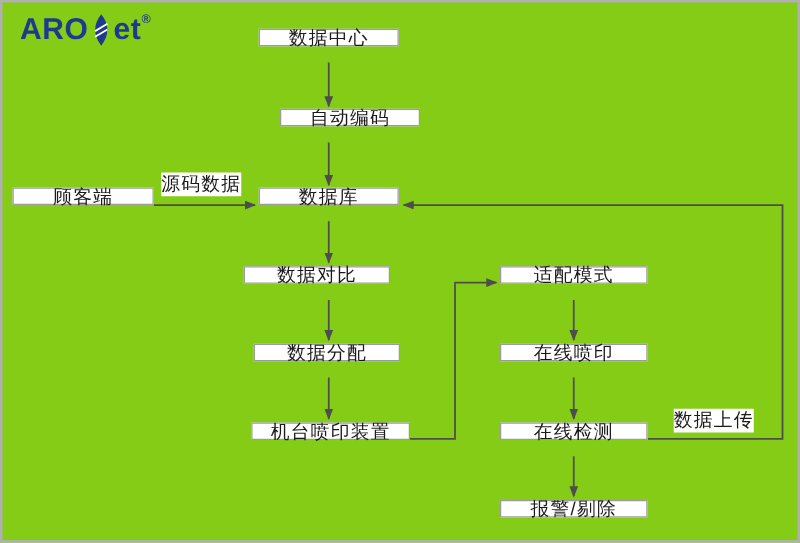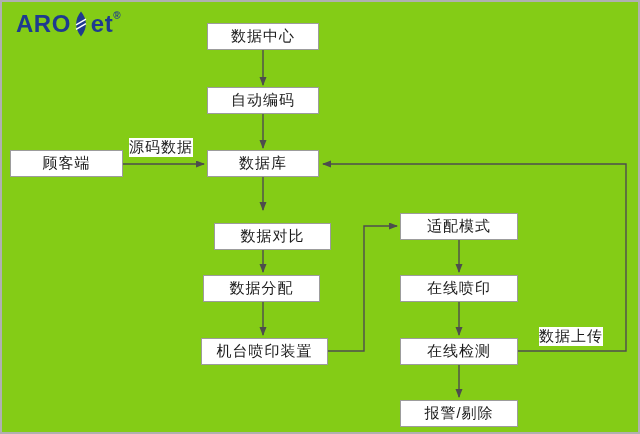--- a/index.html
+++ b/index.html
@@ -40,33 +40,33 @@
   }
   .wires path{
     fill:none;
     stroke:var(--line-gray);
     stroke-width:1.4;
   }
   #arrowhead path{fill:var(--line-gray);stroke:none;}
   
   .node{
     position:absolute;
-    height:27px;
+    height:14px;
     background:#fff;
     border:1px solid var(--box-border);
     display:flex;align-items:center;justify-content:center;
     font-size:15px;color:var(--text);
     letter-spacing:1px;
     white-space:nowrap;
   }
   .n-datacenter {left:205px;top:21px; width:112px;}
-  .n-autoencode {left:205px;top:85px; width:112px;}
+  .n-autoencode {left:222px;top:85px; width:112px;}
   .n-database   {left:205px;top:148px;width:112px;}
   .n-customer   {left:8px;  top:148px;width:113px;}
-  .n-compare    {left:212px;top:211px;width:117px;margin-top:10px;}
+  .n-compare    {left:193px;top:211px;width:117px;}
   .n-distribute {left:201px;top:273px;width:117px;}
   .n-machine    {left:199px;top:336px;width:127px;font-family:Liberation Mono, monospace;}
   .n-adapt      {left:398px;top:211px;width:118px;}
   .n-oprint     {left:398px;top:273px;width:118px;}
   .n-odetect    {left:398px;top:336px;width:118px;}
   .n-alarm      {left:398px;top:398px;width:118px;}
   
   .edge-label{
     position:absolute;
     font-size:15px;color:var(--text);

